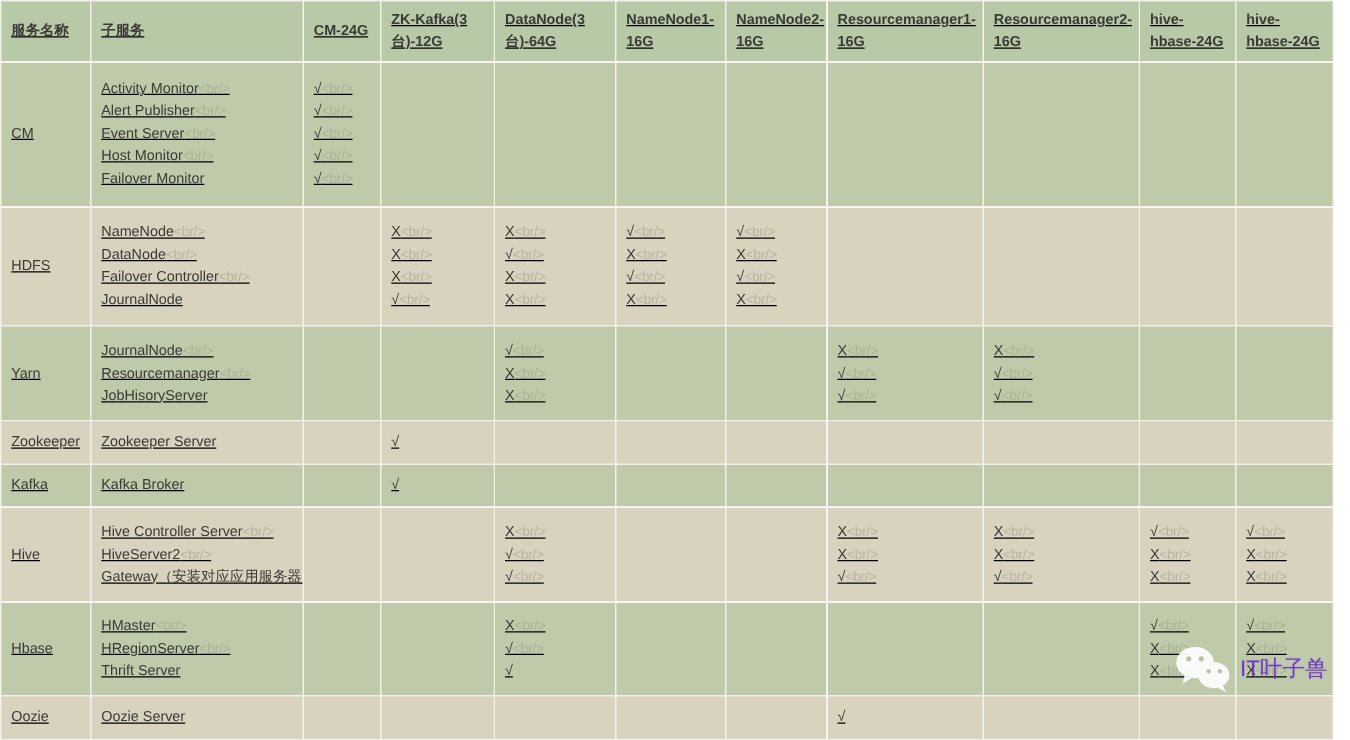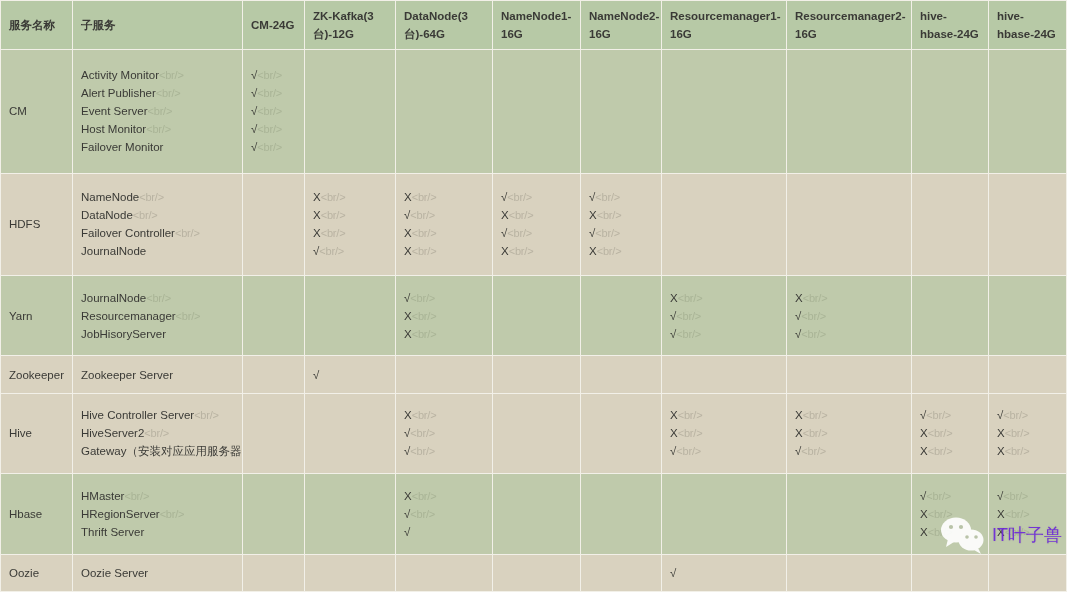--- a/index.html
+++ b/index.html
@@ -13,20 +13,21 @@
     overflow: hidden;
     font-family: "Liberation Sans", "DejaVu Sans", sans-serif;
     position: relative;
   }
 
   #deploy-table {
     border-collapse: collapse;
     table-layout: fixed;
     width: 864px;
     height: 592px;
+    text-decoration: underline;
   }
 
   #deploy-table td, #deploy-table th {
     border: 1px solid #f2f0e8;
     padding: 6px 8px;
     vertical-align: middle;
     text-align: left;
     font-size: 11.5px;
     line-height: 18px;
     color: #3a3a36;
@@ -238,20 +239,37 @@
           <div class="line"><span class="mark">√</span></div>
         </td>
         <td class="col-mark"></td>
         <td class="col-mark"></td>
         <td class="col-mark"></td>
         <td class="col-mark"></td>
         <td class="col-mark"></td>
         <td class="col-mark"></td>
         <td class="col-mark"></td>
       </tr>
+      <tr class="row-green">
+        <td class="col-service">Kafka</td>
+        <td class="col-sub">
+          <div class="line"><span class="mark">Kafka Broker</span></div>
+        </td>
+        <td class="col-mark"></td>
+        <td class="col-mark">
+          <div class="line"><span class="mark">√</span></div>
+        </td>
+        <td class="col-mark"></td>
+        <td class="col-mark"></td>
+        <td class="col-mark"></td>
+        <td class="col-mark"></td>
+        <td class="col-mark"></td>
+        <td class="col-mark"></td>
+        <td class="col-mark"></td>
+      </tr>
       <tr class="row-beige">
         <td class="col-service">Hive</td>
         <td class="col-sub">
           <div class="line"><span class="mark">Hive Controller Server</span><span class="brtag">&lt;br/&gt;</span></div>
           <div class="line"><span class="mark">HiveServer2</span><span class="brtag">&lt;br/&gt;</span></div>
           <div class="line"><span class="mark">Gateway（安装对应应用服务器）</span></div>
         </td>
         <td class="col-mark"></td>
         <td class="col-mark"></td>
         <td class="col-mark">

